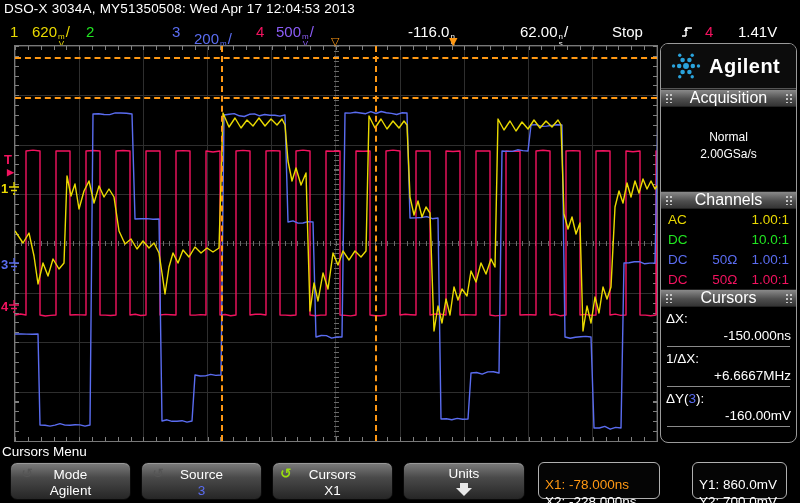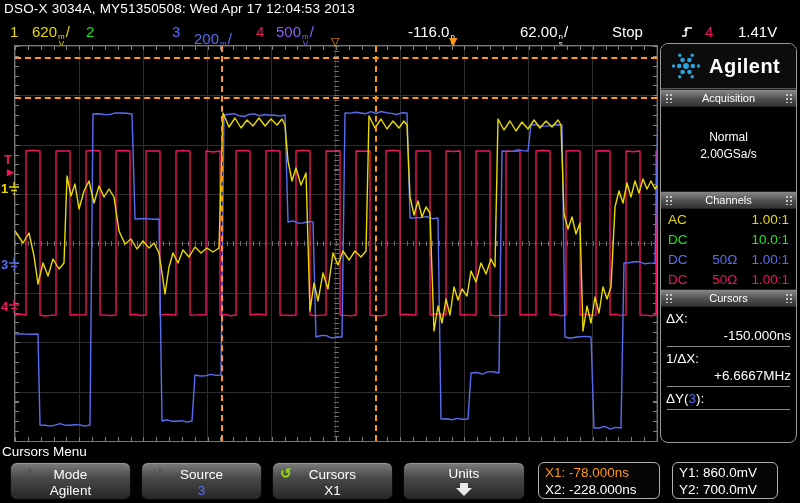--- a/index.html
+++ b/index.html
@@ -41,21 +41,21 @@
   .mk{position:absolute;font-weight:bold;font-size:13px;line-height:13px;}
   .gnd{display:inline-block;vertical-align:-3px;}
 
   
   .sidebar{position:absolute;left:660px;top:43px;width:137px;height:400px;background:#000;
            border:1px solid #9a9a9a;border-radius:8px;box-sizing:border-box;overflow:hidden;
            display:flex;flex-direction:column;}
   .brand{height:44px;background:#0c0c0c;display:flex;align-items:center;border-bottom:1px solid #555;}
   .brand-name{font-size:20px;font-weight:bold;letter-spacing:.5px;margin-left:6px;}
   .shead{height:16px;background:linear-gradient(#8a8a8a,#4f4f4f 55%,#343434);
-         display:flex;align-items:center;justify-content:center;font-size:11px;position:relative;
+         display:flex;align-items:center;justify-content:center;font-size:16px;position:relative;
          border-top:1px solid #222;border-bottom:1px solid #222;}
   .grip{position:absolute;top:3px;width:7px;height:10px;
         background-image:radial-gradient(#c8c8c8 1px,transparent 1.2px);background-size:4px 4px;}
   .grip.l{left:4px;} .grip.r{right:4px;}
   .acqbody{height:62px;text-align:center;font-size:12px;padding-top:22px;line-height:17px;}
   .chrow{height:20px;display:flex;align-items:center;font-size:13.5px;padding:0 7px;}
   .chrow .imp{flex:1;text-align:center;}
   .chrow .cpl{width:30px;}
   .curbody{flex:1;font-size:13.5px;padding:3px 5px 0 5px;}
   .currow .lab{text-align:left;line-height:17px;}
@@ -67,21 +67,21 @@
   .softkey{position:absolute;top:462px;height:38px;width:121px;border:1px solid #0a0a0a;border-radius:7px;
            background:linear-gradient(#7d7d7d,#4a4a4a 40%,#262626);box-shadow:inset 0 1px 0 #999;
            color:#fff;font-family:"Liberation Sans",sans-serif;font-size:13.5px;text-align:center;padding:0;}
   .softkey .l1{margin-top:3px;line-height:16px;} .softkey .l2{line-height:15px;}
   .rotary{position:absolute;left:10px;top:2px;font-size:14px;color:#555;font-family:"DejaVu Sans",sans-serif;}
   .rotary.on{color:#9adf10;font-weight:bold;left:7px;}
   .dn-arrow{display:inline-block;margin-top:1px;}
   .dn-arrow .stem{width:8px;height:5px;background:#e8e8e8;margin:0 auto;}
   .dn-arrow .head{width:0;height:0;border:8px solid transparent;border-top:8px solid #e8e8e8;border-bottom:0;}
   .readout{position:absolute;top:462px;height:37px;background:#050505;border:1px solid #b0b0b0;
-           border-radius:6px;box-sizing:border-box;font-size:13.5px;padding:1px 6px;white-space:nowrap;}
+           border-radius:6px;box-sizing:border-box;font-size:13.5px;padding:13px 6px;white-space:nowrap;}
   .readout div{line-height:17px;}
 </style>
 </head>
 <body>
 
 <div class="scope">
 
   <div class="row1">DSO-X 3034A, MY51350508: Wed Apr 17 12:04:53 2013</div>
 
   <div class="row2">
@@ -234,20 +234,21 @@
         <div class="val">-150.000ns</div>
         <div class="sep"></div>
       </div>
       <div class="currow">
         <div class="lab">1/ΔX:</div>
         <div class="val">+6.6667MHz</div>
         <div class="sep"></div>
       </div>
       <div class="currow">
         <div class="lab"><span>ΔY(</span><span style="color: rgb(90, 108, 240);">3</span><span>):</span></div>
+        <div class="val">-160.00mV</div>
         <div class="sep"></div>
       </div>
     </div>
   </aside>
 
   <div class="menu-title">Cursors Menu</div>
 
   <button class="softkey" style="left:10px;">
     <span class="rotary">↺</span>
     <div class="l1">Mode</div>
@@ -268,18 +269,18 @@
 
   <button class="softkey" style="left:403px;width:122px;">
     <div class="l1">Units</div>
     <div class="dn-arrow"><div class="stem"></div><div class="head"></div></div>
   </button>
 
   <div class="readout" style="left:538px;width:122px;">
     <div style="color: rgb(255, 152, 19);">X1: -78.000ns</div>
     <div>X2: -228.000ns</div>
   </div>
-  <div class="readout" style="left:672px;width:106px;">
+  <div class="readout" style="left:692px;width:95px;">
     <div>Y1: 860.0mV</div>
     <div>Y2: 700.0mV</div>
   </div>
 
 </div>
 
 </body></html>

